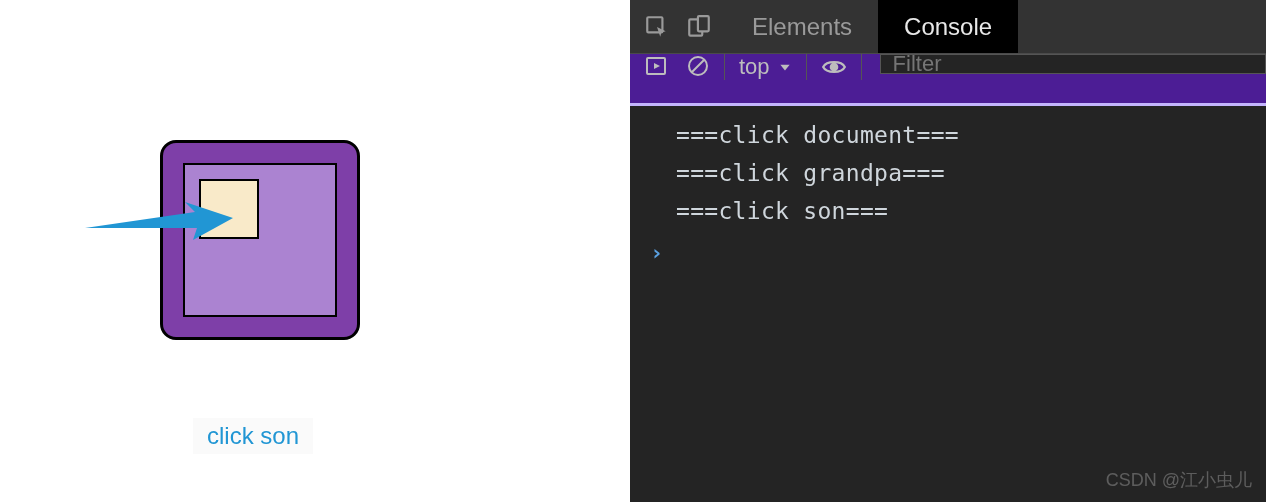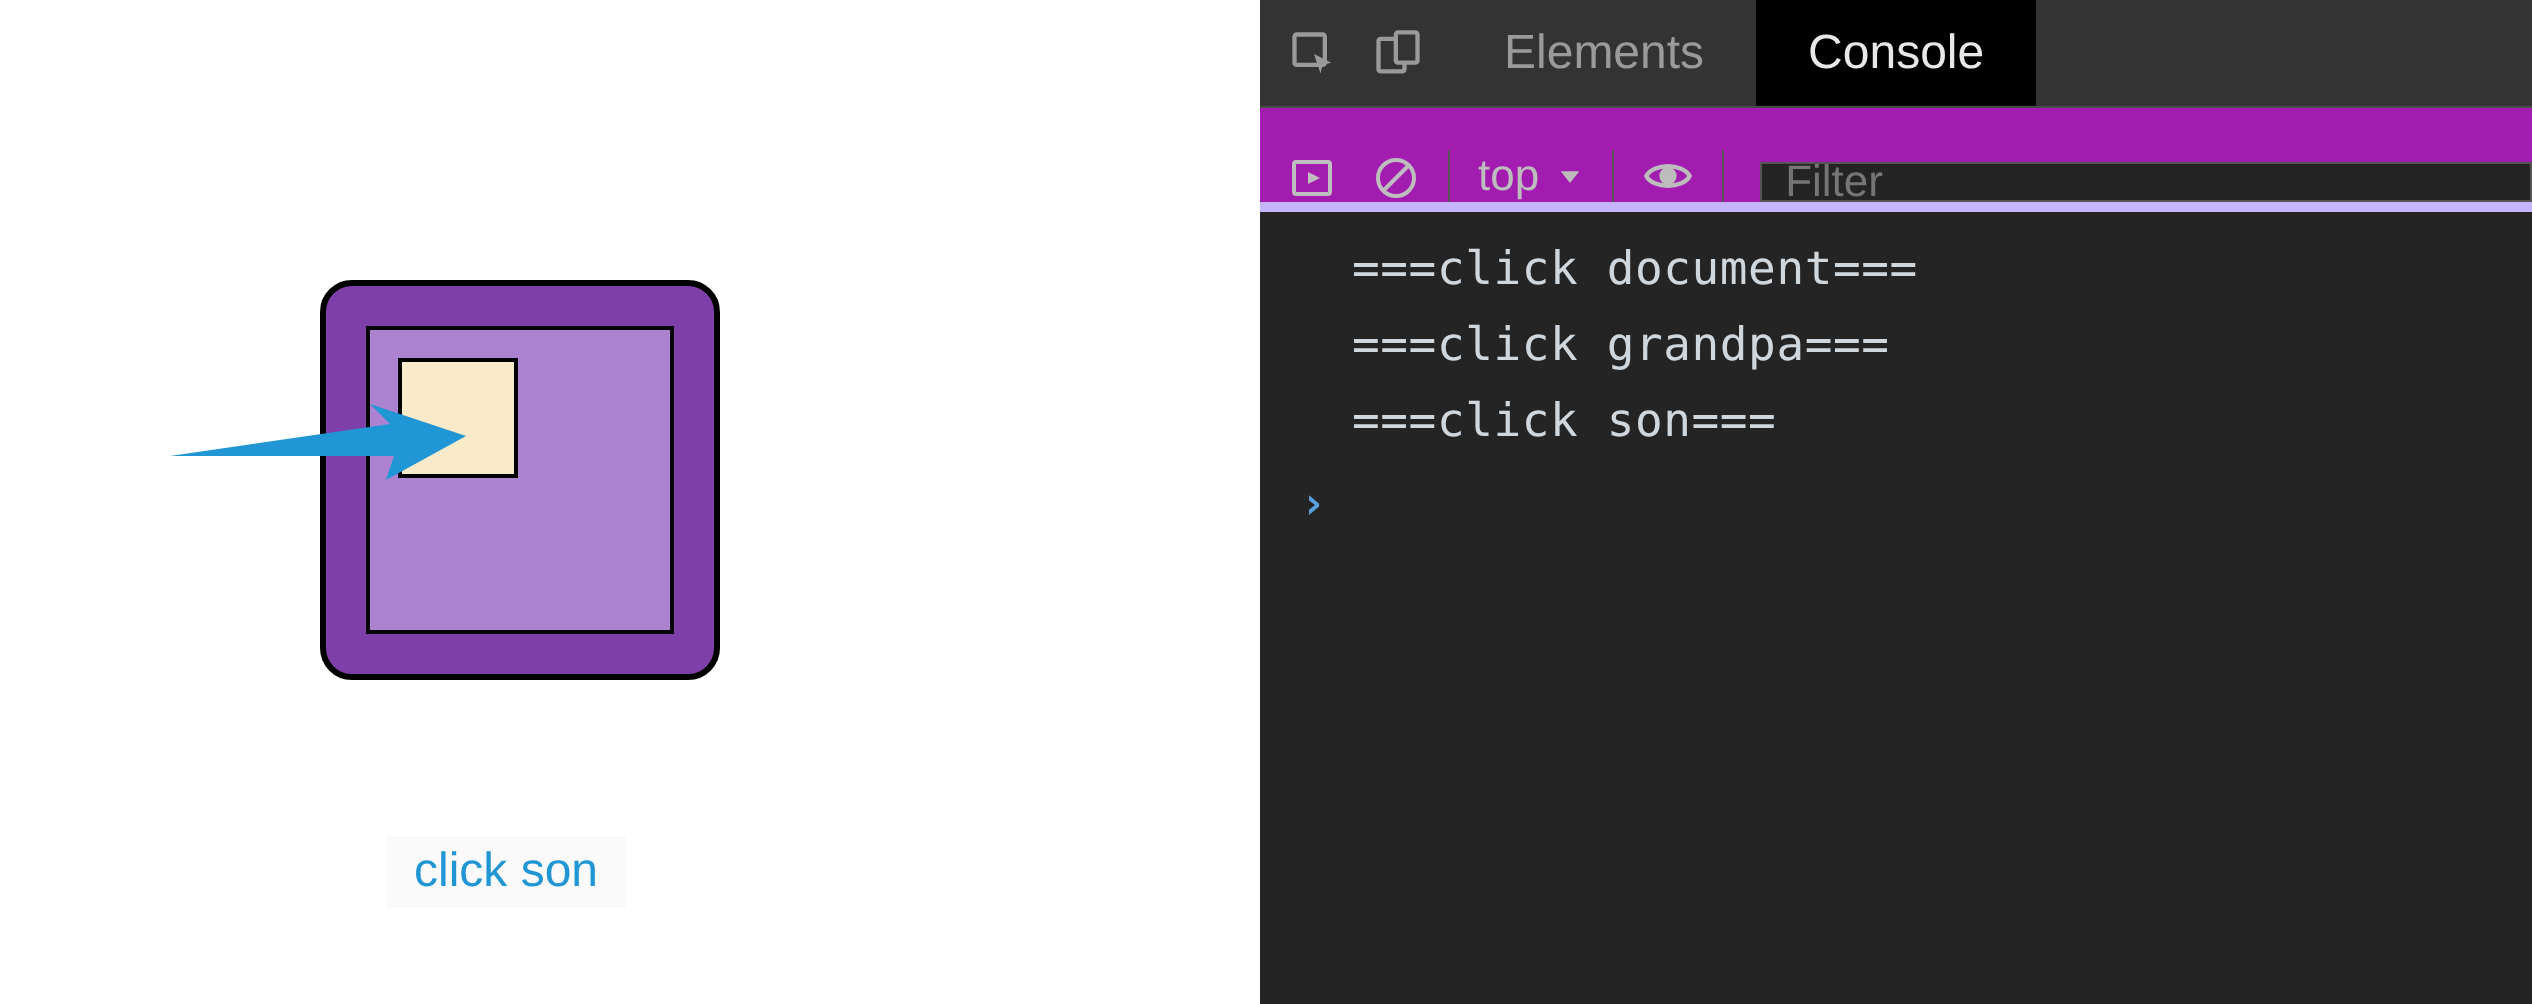--- a/index.html
+++ b/index.html
@@ -93,24 +93,24 @@
       cursor: pointer;
       height: 100%;
     }
     .tab.active {
       background: #000;
       color: #e8e8e8;
       text-align: right;
     }
     .toolbar-row {
       height: 52px;
-      background: #a21caf;
-      display: flex;
-      align-items: flex-end;
-      border-bottom: 5px solid #c4b5fd;
+      background: #4c1d95;
+      display: flex;
+      align-items: flex-start;
+      border-bottom: 3px solid #c4b5fd;
       padding-left: 14px;
     }
     .toolbar-icons {
       display: flex;
       align-items: center;
       gap: 18px;
     }
     .vdiv {
       width: 1px;
       height: 26px;
@@ -237,13 +237,14 @@
     <input class="filter-input" placeholder="Filter" style="">
   </div>
 
   <div class="console-body">
     <div class="console-line">===click document===</div>
     <div class="console-line">===click grandpa===</div>
     <div class="console-line">===click son===</div>
     <div class="console-prompt">›</div>
   </div>
 
+  <div class="watermark">CSDN @江小虫儿</div>
 </div>
 
 </body></html>

